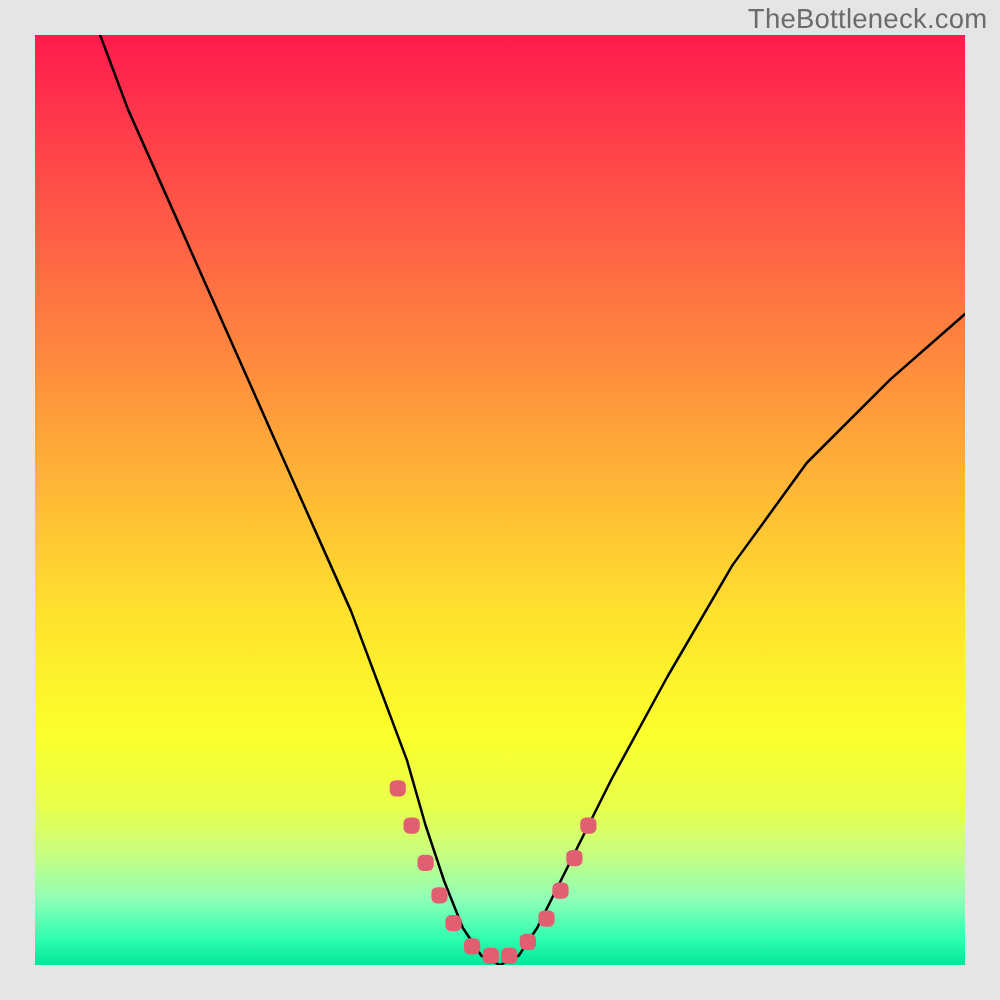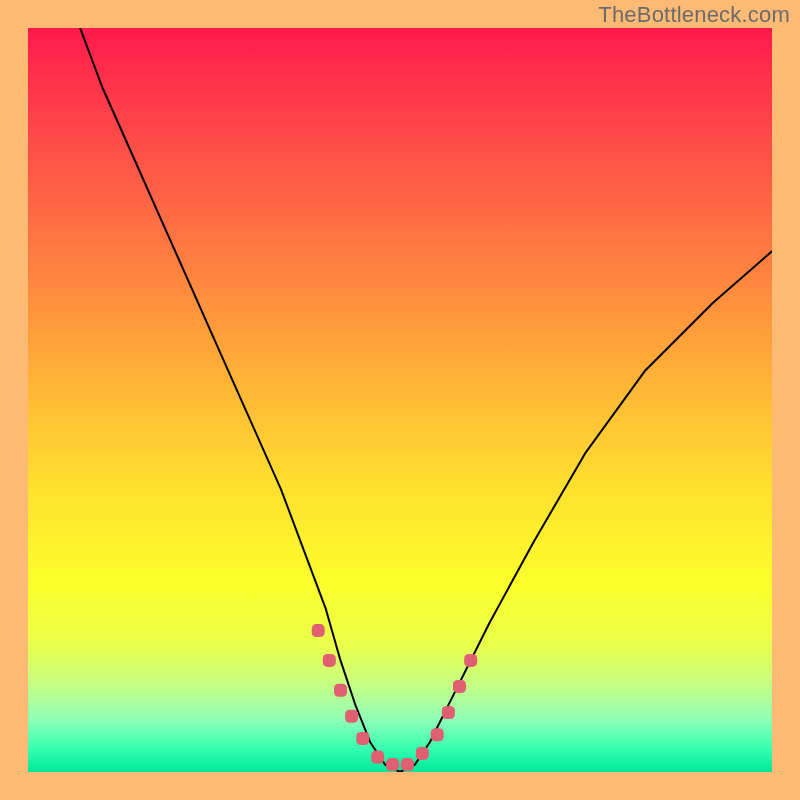--- a/index.html
+++ b/index.html
@@ -10,21 +10,21 @@
     overflow: hidden;
     background: #000;
     font-family: Arial, Helvetica, sans-serif;
   }
   .frame {
     position: absolute;
     top: 0;
     left: 0;
     width: 800px;
     height: 800px;
-    background: #fdba74;
+    background: #e5e5e5;
   }
   .plot {
     position: absolute;
     top: 28px;
     left: 28px;
     width: 744px;
     height: 744px;
     overflow: hidden;
   }
   .gradient {

